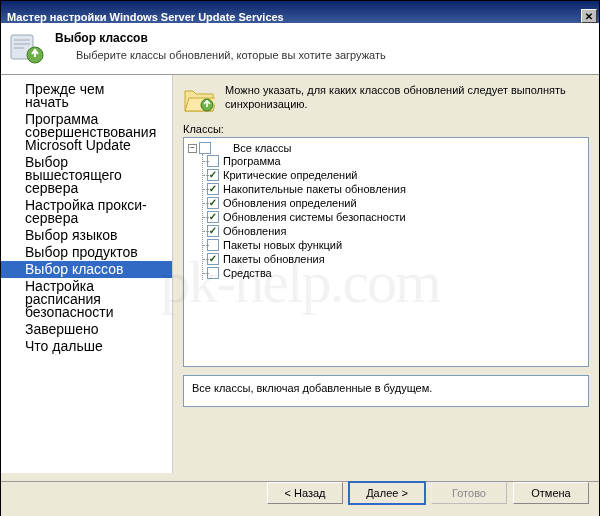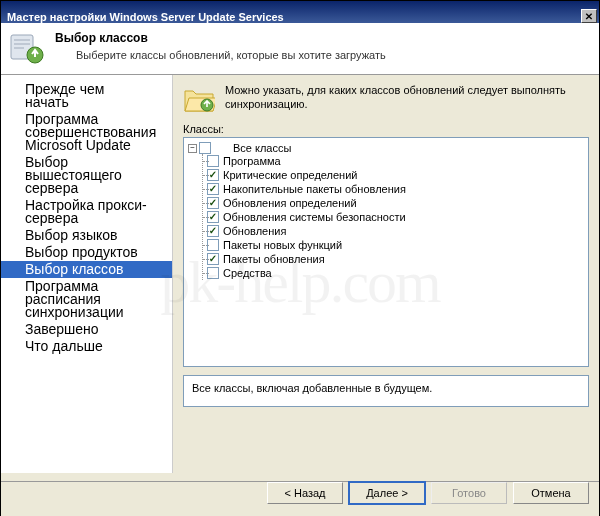--- a/index.html
+++ b/index.html
@@ -233,21 +233,21 @@
 
   <div class="body">
     <div class="sidebar" id="sidebar">
         <div class="side-item">Прежде чем начать</div>
         <div class="side-item">Программа совершенствования Microsoft Update</div>
         <div class="side-item">Выбор вышестоящего сервера</div>
         <div class="side-item">Настройка прокси-сервера</div>
         <div class="side-item">Выбор языков</div>
         <div class="side-item">Выбор продуктов</div>
         <div class="side-item selected">Выбор классов</div>
-        <div class="side-item">Программа расписания синхронизации</div>
+        <div class="side-item">Настройка расписания безопасности</div>
         <div class="side-item">Завершено</div>
         <div class="side-item">Что дальше</div>
       </div>
 
     <div class="main">
       <div class="main-top">
         <div class="main-icon">
           <svg viewBox="0 0 32 32" width="32" height="32">
             <path d="M2 8 h8 l3 3 h17 v17 h-28 z" fill="#f5e39b" stroke="#c9a830"></path>
             <path d="M2 28 l4 -13 h28 l-4 13 z" fill="#fce8a8" stroke="#c9a830"></path>

